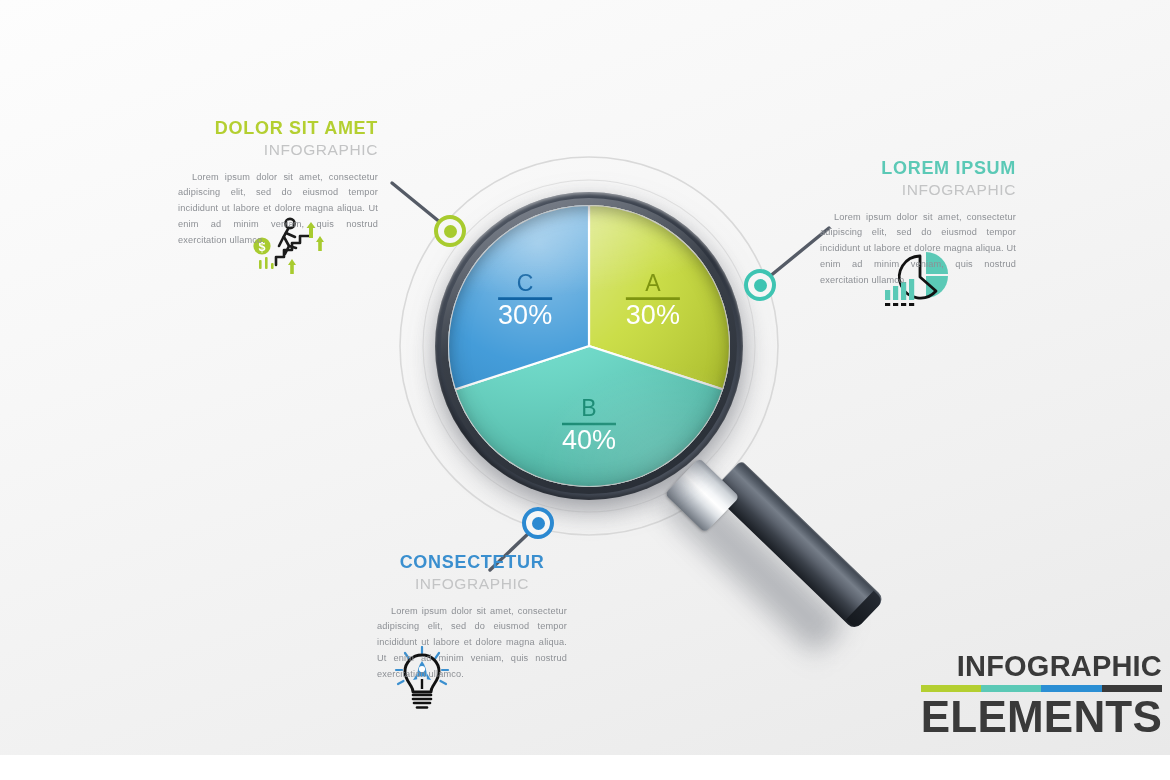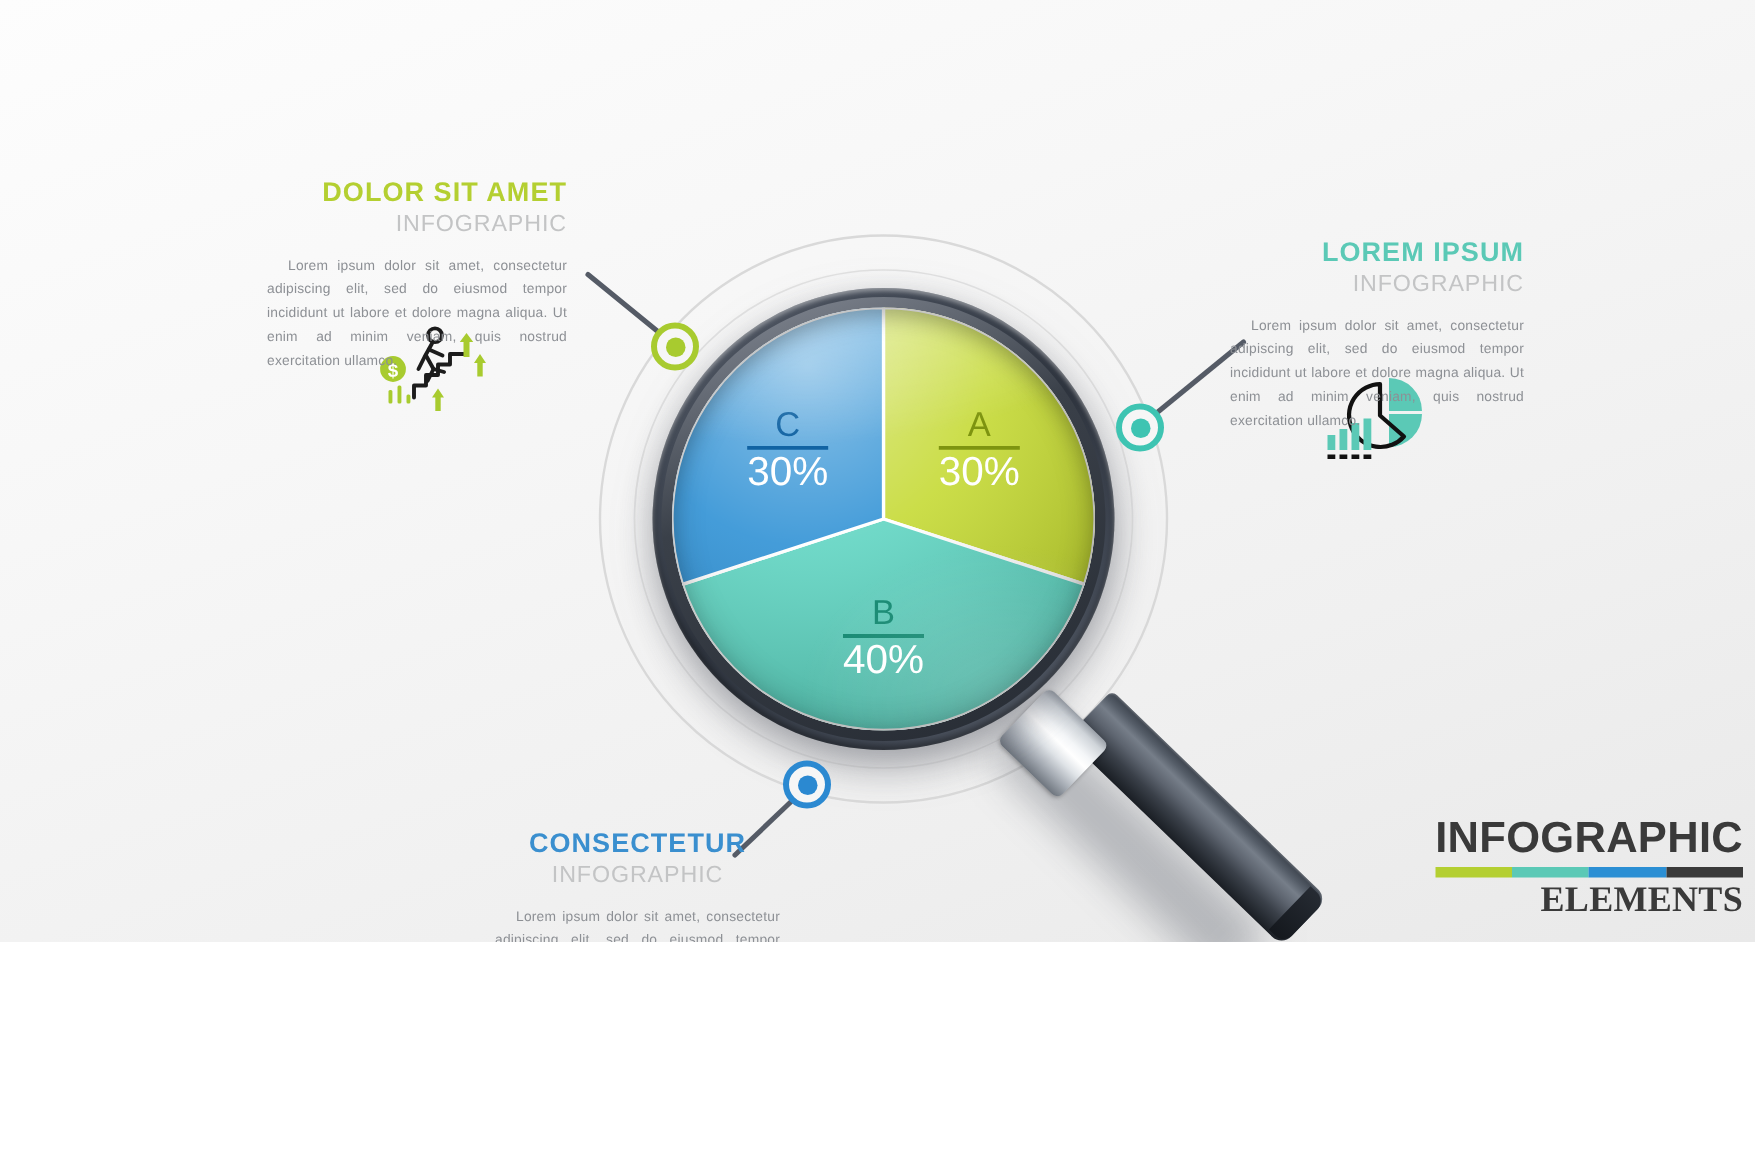--- a/index.html
+++ b/index.html
@@ -3,21 +3,21 @@
 <meta charset="utf-8">
 <style>
   html, body {
     margin: 0;
     padding: 0;
     background: #ffffff;
   }
   #stage {
     position: relative;
     width: 1170px;
-    height: 628px;
+    height: 755px;
     overflow: hidden;
     background: linear-gradient(160deg, #fdfdfd 0%, #f7f7f7 35%, #f0f0f0 70%, #e9e9e9 100%);
     font-family: "Liberation Sans", sans-serif;
     -webkit-font-smoothing: antialiased;
   }
 
   
   .layer {
     position: absolute;
     left: 0; top: 0;
@@ -186,21 +186,21 @@
     margin: 11px 0 0 0;
     font-size: 9.2px;
     line-height: 1.72;
     color: #8d9095;
     text-align: justify;
     text-indent: 14px;
     letter-spacing: 0.15px;
   }
   .align-right { text-align: right; }
   .align-right .blk-body { text-indent: 14px; }
-  .align-center { text-align: center; }
+  .align-center { text-align: center; margin-left: 47px; }
   .align-center .blk-body { text-align: justify; }
 
   
   .icon-art { position: absolute; z-index: 7; }
 
   
   .brand {
     position: absolute;
     z-index: 10;
     right: 8px;
@@ -216,26 +216,25 @@
     display: block;
   }
   .brand-bar {
     display: flex;
     height: 7px;
     margin: 4px 0 3px 0;
     width: 100%;
   }
   .brand-bar span { flex: 1 1 25%; display: block; }
   .brand-bottom {
-    font-size: 24px;
+    font-size: 44px;
     font-weight: bold;
     letter-spacing: 0.2px;
     color: #3a3a3a;
     display: block;
-    font-family: Liberation Serif, serif;
   }
 </style>
 </head>
 <body>
 
 <div id="stage">
 
   <svg class="layer layer-guides" viewBox="0 0 1170 780">
     <circle cx="589" cy="346" r="189" fill="none" stroke="#d9d9d9" stroke-width="1.6"></circle>
     <circle cx="589" cy="346" r="166" fill="none" stroke="#e2e2e2" stroke-width="1.1"></circle>

